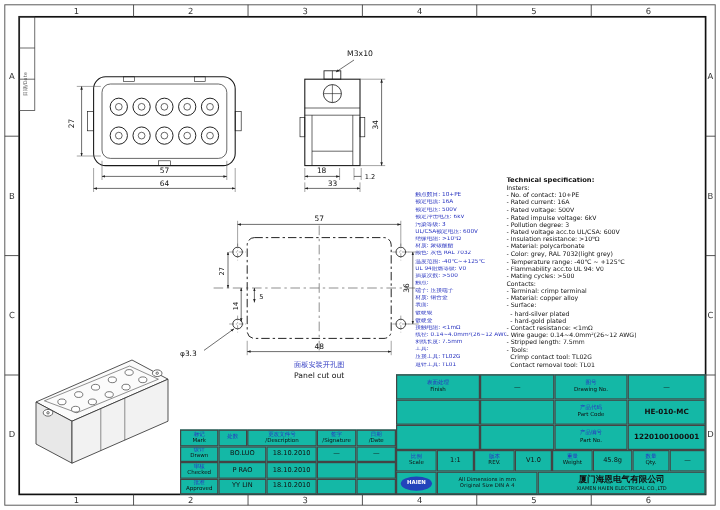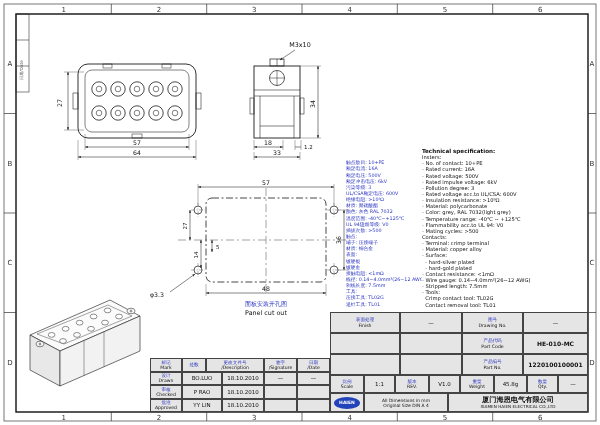--- a/index.html
+++ b/index.html
@@ -14,21 +14,21 @@
   
   .spec{position:absolute;left:346px;top:148px;width:240px;}
   .spec-row{display:flex;height:6.15px;line-height:6.15px;white-space:pre;}
   .spec-row .cn{width:76px;flex:0 0 76px;font-size:4.8px;color:#2a35c0;overflow:hidden;}
   .spec-row .en{font-size:5.2px;color:#111;overflow:hidden;}
   .spec-row:first-child .en{font-weight:bold;font-size:5.6px;}
   
   .tb-box{position:absolute;border:1px solid #222;box-sizing:border-box;}
   .cell{position:absolute;border:0.5px solid #444;box-sizing:border-box;display:flex;
         flex-direction:column;align-items:center;justify-content:center;overflow:hidden;
-        background:#e5e5e5;}
+        background:#14b8a6;}
   .cell .cnl{font-size:4.6px;line-height:5.2px;color:#2a35c0;white-space:nowrap;}
   .cell .enl{font-size:4.6px;line-height:5.2px;color:#111;white-space:nowrap;}
   .cell .val{font-size:5.5px;line-height:6px;color:#111;white-space:nowrap;}
   .cell .val-big{font-size:6px;font-weight:bold;line-height:7px;color:#111;white-space:nowrap;}
   .logo-oval{width:26px;height:12px;border-radius:50%;background:#2244bb;color:#fff;
              font-size:4.5px;font-weight:bold;display:flex;align-items:center;justify-content:center;}
   .note-line{font-size:4.4px;line-height:5px;color:#111;white-space:nowrap;}
   .company-cn{font-size:7.2px;font-weight:bold;line-height:8px;color:#111;white-space:nowrap;}
   .company-en{font-size:4.2px;line-height:5px;color:#111;white-space:nowrap;}
 </style>

